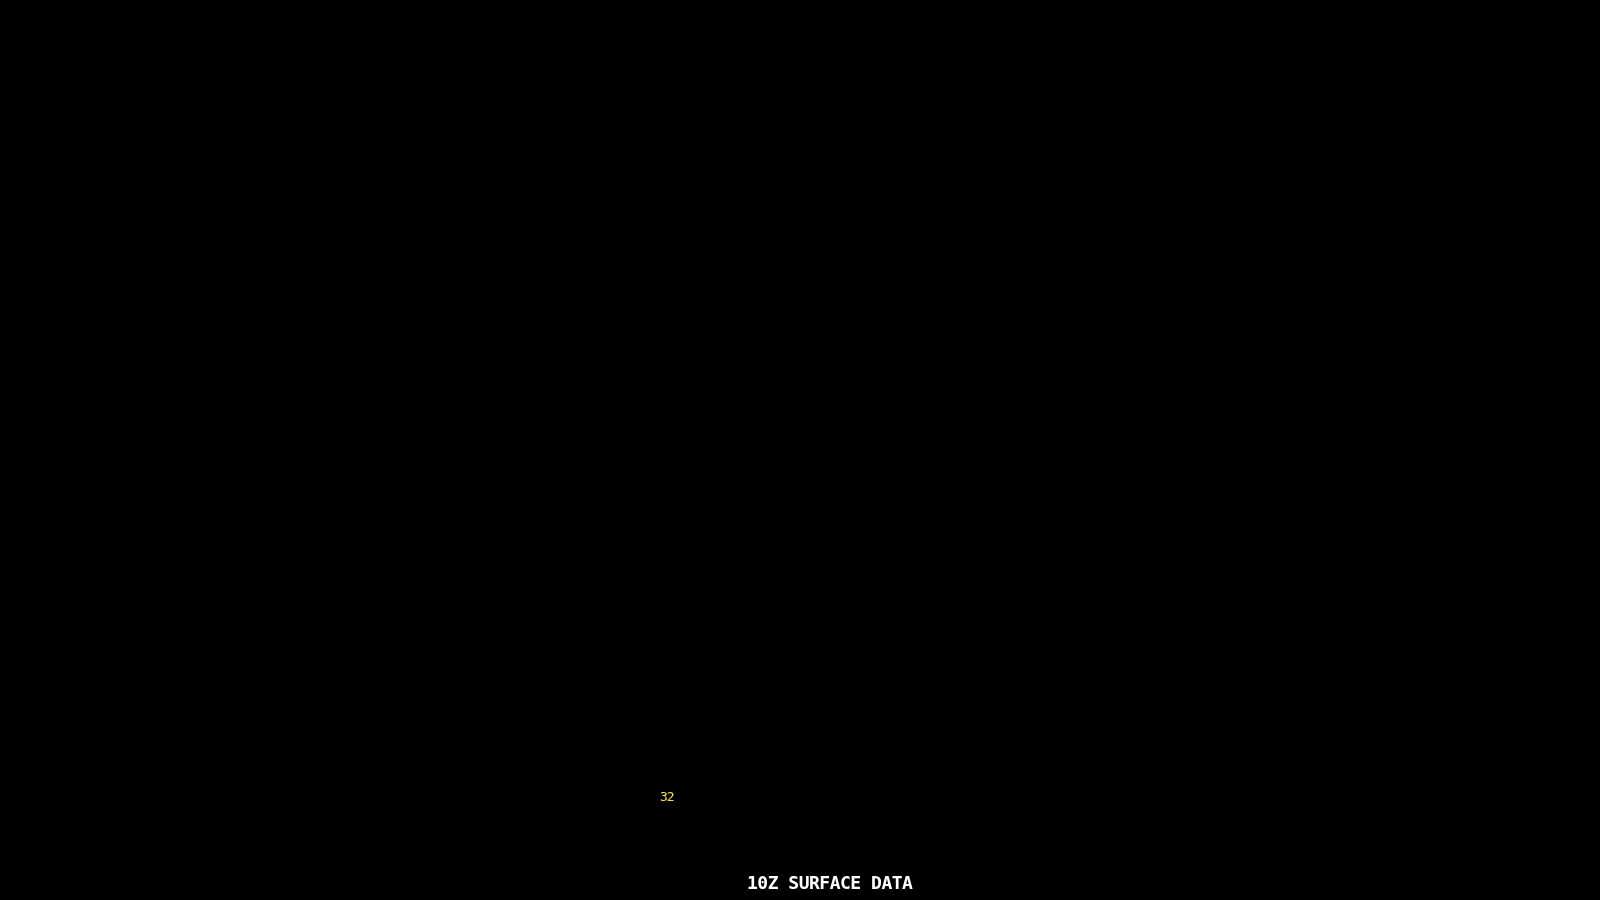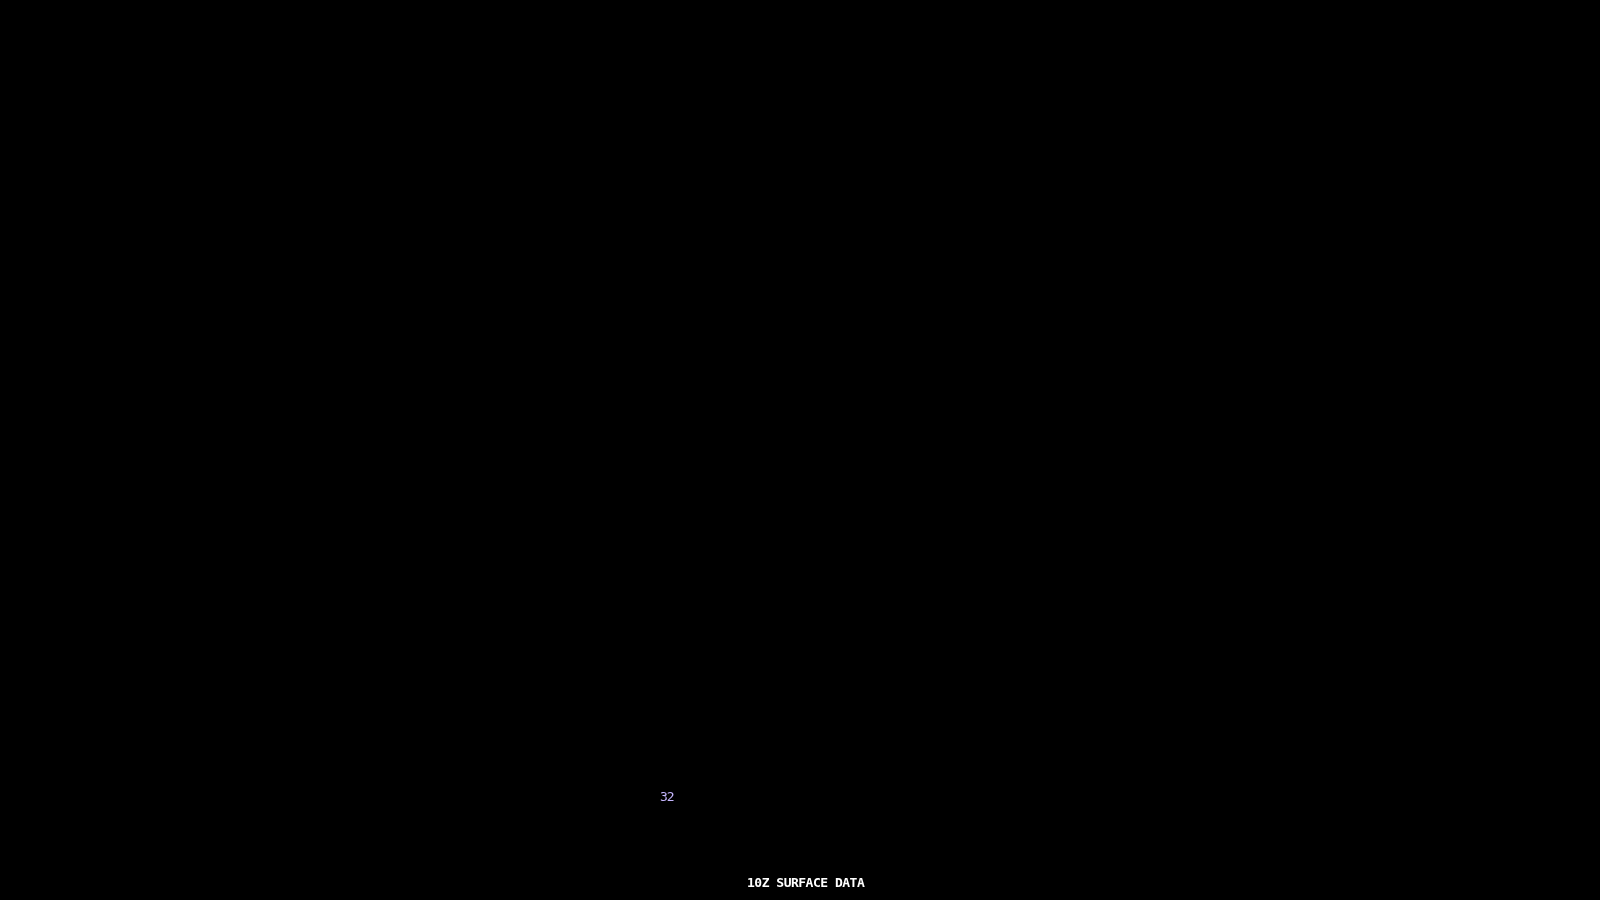--- a/index.html
+++ b/index.html
@@ -12,32 +12,32 @@
     width: 1600px;
     height: 900px;
     background: #000000;
     overflow: hidden;
     font-family: "DejaVu Sans Mono", monospace;
   }
   .station-value {
     position: absolute;
     left: 660px;
     top: 790px;
-    color: #c4b5fd;
+    color: #fde047;
     font-size: 13px;
     line-height: 14px;
     letter-spacing: -1px;
     white-space: pre;
   }
   .caption {
     position: absolute;
     left: 747px;
     top: 876px;
     color: #ffffff;
-    font-size: 13px;
+    font-size: 18px;
     line-height: 14px;
     font-weight: bold;
     letter-spacing: -0.5px;
     white-space: pre;
   }
 </style>
 </head>
 <body>
 
 <div class="display">

